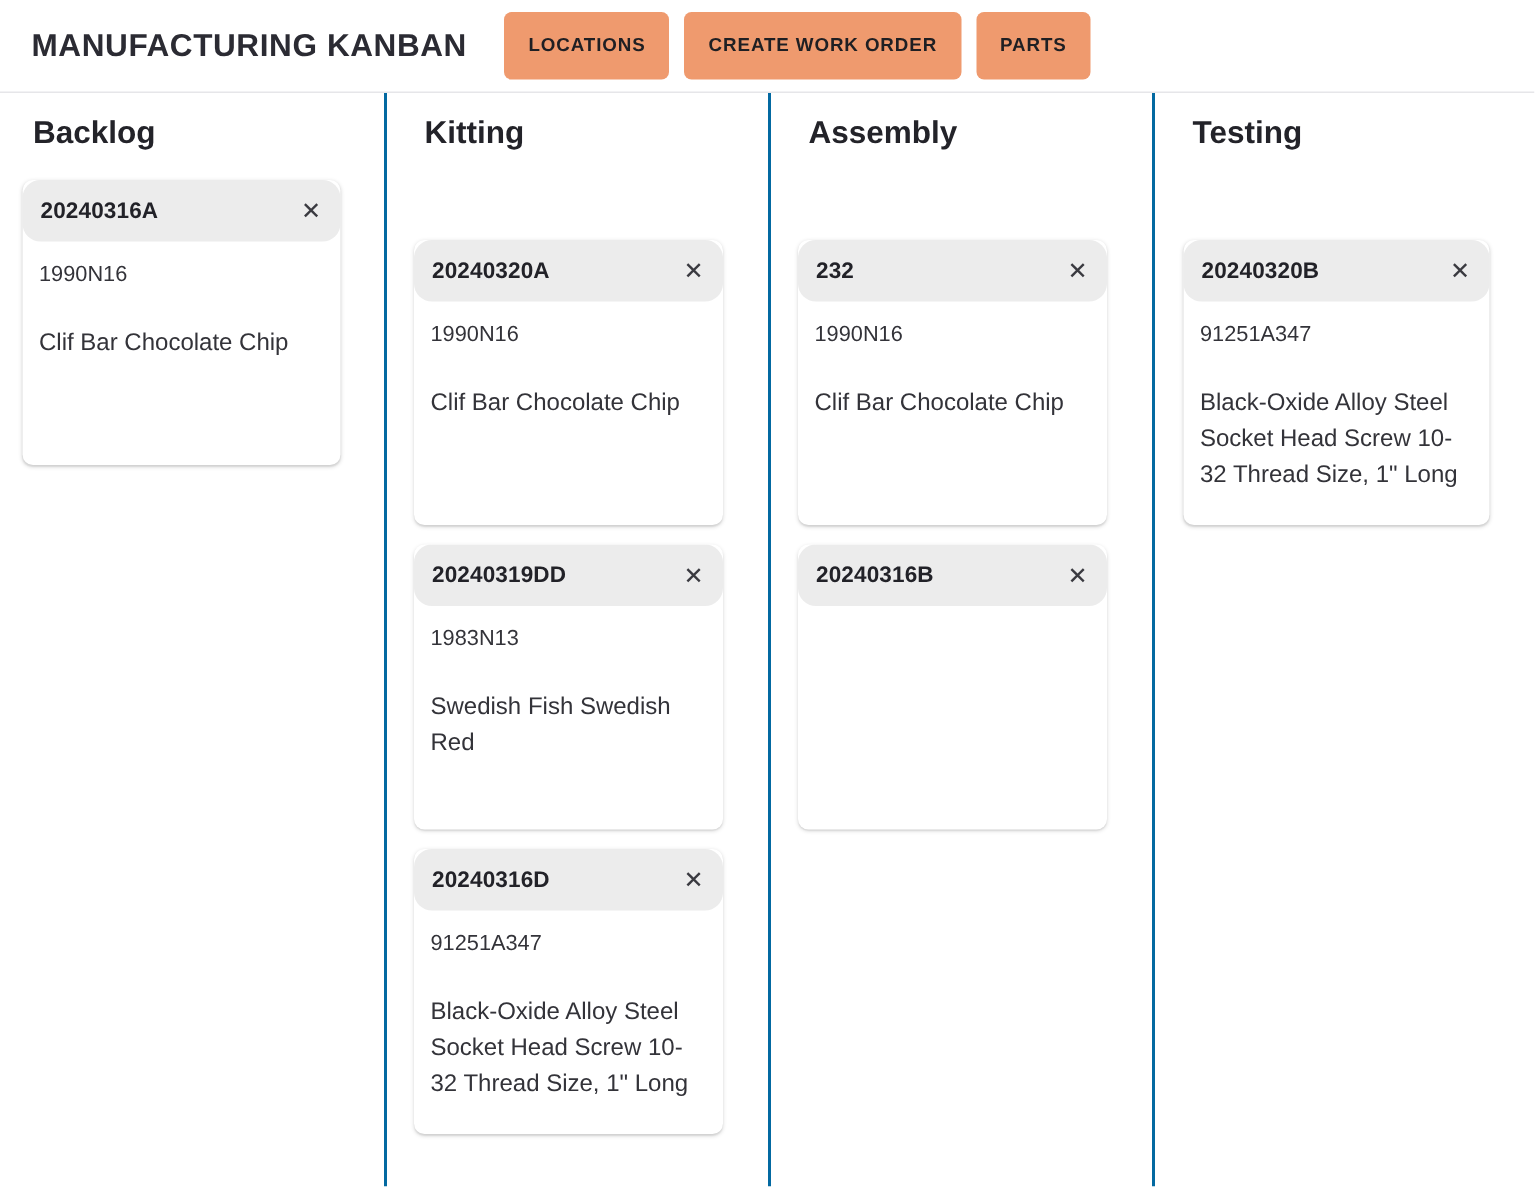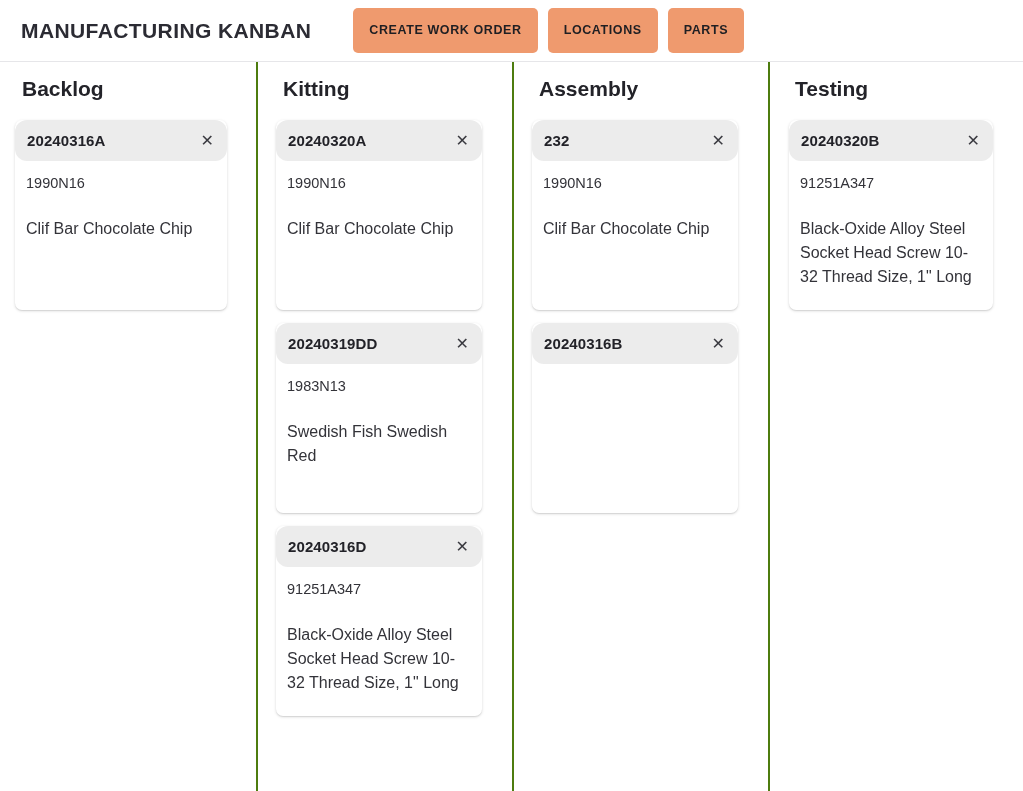--- a/index.html
+++ b/index.html
@@ -22,21 +22,21 @@
     border-bottom: 1px solid #e6e6e9;
     background: #ffffff;
   }
   #app-title {
     font-size: 21px;
     font-weight: bold;
     letter-spacing: 0.4px;
     color: #2b2b33;
     text-transform: uppercase;
     white-space: nowrap;
-    margin-right: 42px;
+    margin-right: 25px;
   }
   .header-buttons { display: flex; align-items: center; gap: 10px; }
   .hdr-btn {
     background: #ef9a6e;
     color: #1f1f23;
     border: none;
     border-radius: 5px;
     font-family: "Liberation Sans", sans-serif;
     font-size: 12.5px;
     font-weight: bold;
@@ -58,21 +58,21 @@
   .column {
     position: relative;
     padding: 14px 12px 0 0;
     display: flex;
     flex-direction: column;
   }
   .column.col-0 { width: 256px; }
   .column.col-1 { width: 256px; }
   .column.col-2 { width: 256px; }
   .column.col-3 { width: 255px; }
-  .column + .column { border-left: 2px solid #4d7c0f; }
+  .column + .column { border-left: 2px solid #0369a1; gap: 40px; }
 
   .column-title {
     font-size: 21px;
     font-weight: bold;
     color: #232329;
     padding: 0 0 0 22px;
     margin: 0 0 18px 0;
     line-height: 26px;
   }
   .column.col-1 .column-title,
@@ -141,22 +141,22 @@
     line-height: 24px;
     margin: 0;
   }
 </style>
 </head>
 <body>
 
 <div id="app-header">
   <div id="app-title">MANUFACTURING KANBAN</div>
   <div class="header-buttons">
+      <button class="hdr-btn">LOCATIONS</button>
       <button class="hdr-btn">CREATE WORK ORDER</button>
-      <button class="hdr-btn">LOCATIONS</button>
       <button class="hdr-btn">PARTS</button>
     </div>
 </div>
 
 <div id="board">
     <div class="column col-0">
       <div class="column-title">Backlog</div>
       <div class="card-list">
         <div class="card">
           <div class="card-header">

